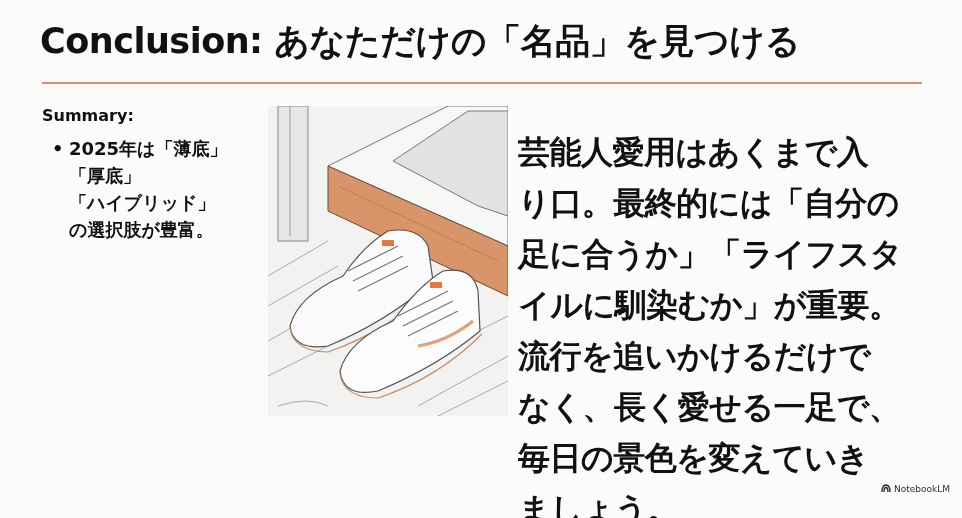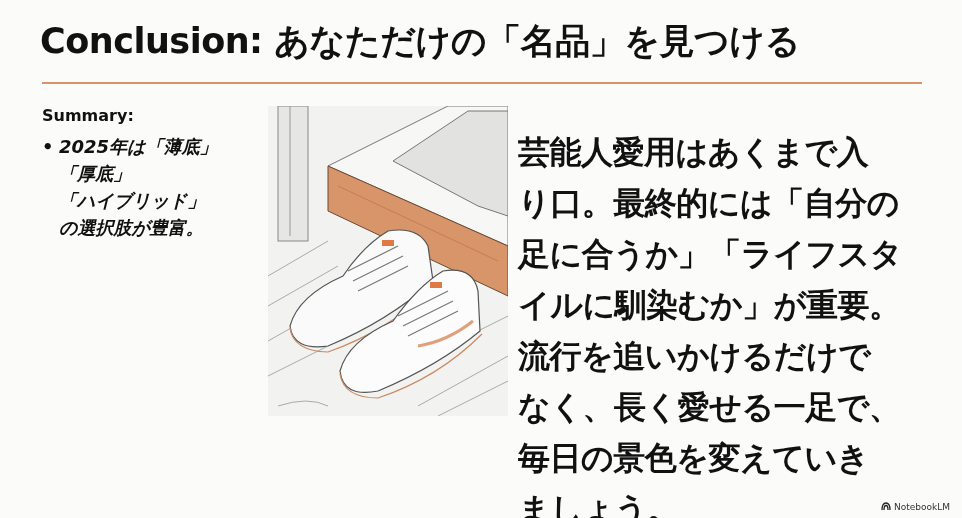--- a/index.html
+++ b/index.html
@@ -18,39 +18,39 @@
   .divider {
     position: absolute; left: 42px; top: 82px; width: 880px; height: 2px;
     background: #d9936a;
   }
   .summary {
     position: absolute; left: 42px; top: 106px; width: 230px;
   }
   .summary h3 {
     margin: 0 0 8px 0; font-size: 16px; font-weight: bold;
   }
-  .summary ul { list-style: none; margin: 0; padding: 0; font-style: italic; }
+  .summary ul { list-style: none; margin: 10px; padding: 0; }
   .summary li {
     position: relative; padding-left: 17px;
     font-size: 18px; font-weight: bold; line-height: 27px;
     margin-bottom: 14px; white-space: pre-line;
   }
   .summary li::before {
     content: "•"; position: absolute; left: 0; top: 0;
   }
   .illus {
     position: absolute; left: 268px; top: 106px; width: 240px; height: 310px;
   }
   .conclusion {
     position: absolute; left: 518px; top: 104px; width: 410px;
     font-size: 32px; font-weight: bold; line-height: 51px;
     white-space: pre-line; letter-spacing: -0.5px; margin-top: 23px;
   }
   .brand {
-    position: absolute; right: 12px; bottom: 6px;
+    position: absolute; right: 12px; bottom: 24px;
     font-size: 9px; color: #333; display: flex; align-items: center; gap: 3px;
   }
 </style>
 </head>
 <body>
 
 <div class="title">Conclusion: あなただけの「名品」を見つける</div>
 <div class="divider"></div>
 
 <div class="summary">

